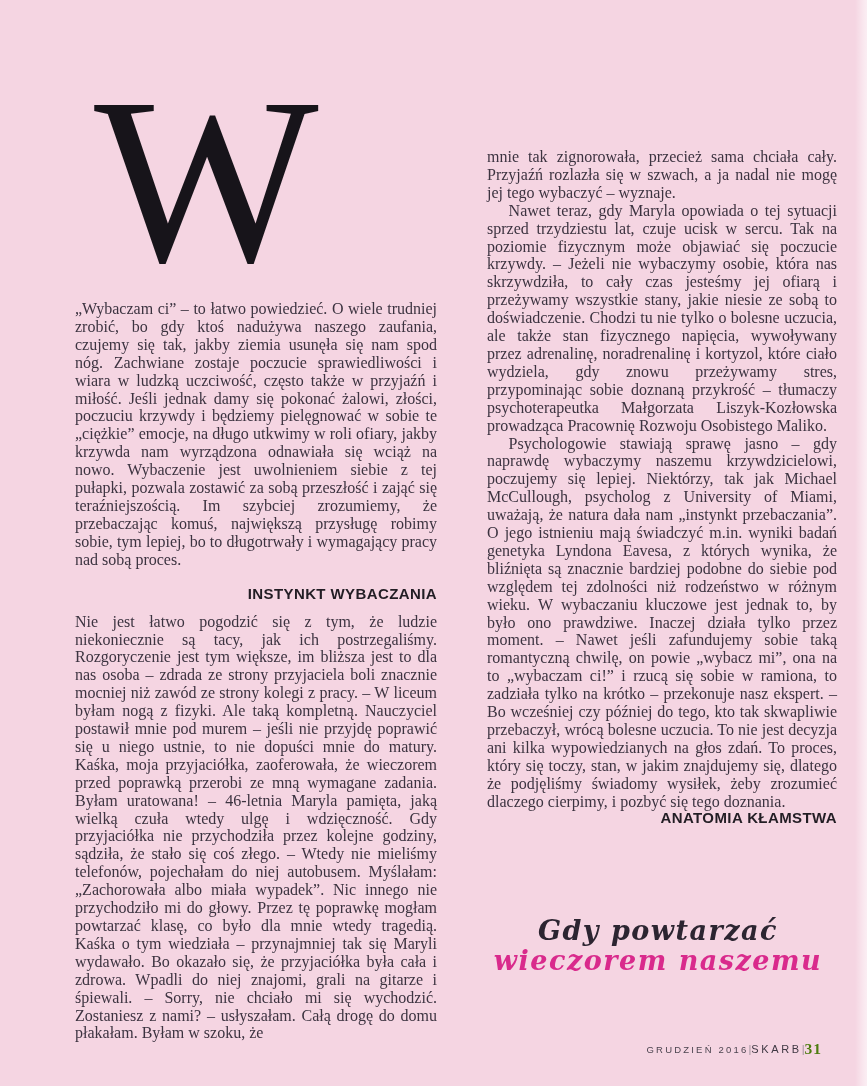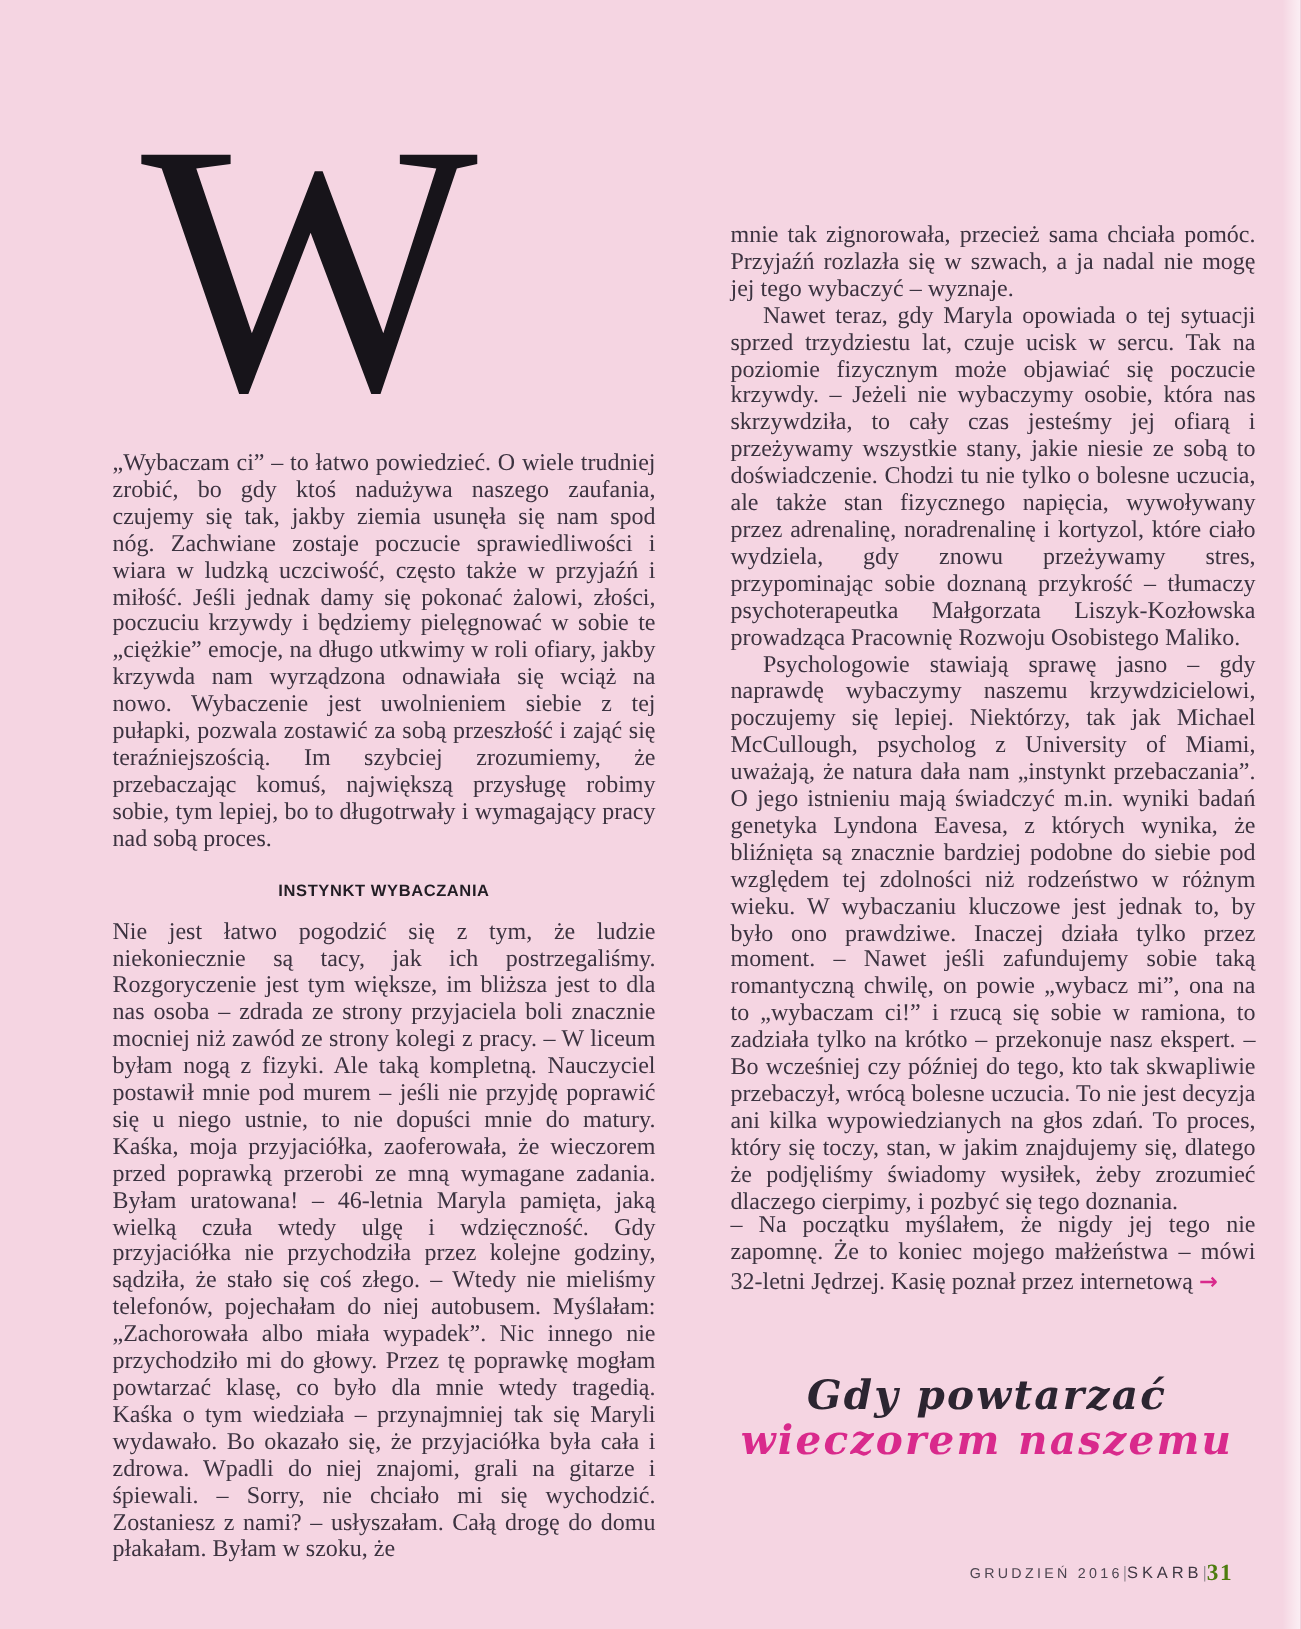--- a/index.html
+++ b/index.html
@@ -36,23 +36,23 @@
     font-size:16px;line-height:17.9px;
     text-align:justify;
     hyphens:auto;-webkit-hyphens:auto;
   }
   .col p{margin:0;}
   .col p.indent{text-indent:1.35em;}
   .col-1{left:75px;top:300px;width:362px;}
   .col-2{left:487px;top:148px;width:350px;}
   .section-heading{
     font-family:"Liberation Sans", sans-serif;
-    font-weight:700;font-size:11px;line-height:20px;
+    font-weight:700;font-size:15px;line-height:20px;
     letter-spacing:0.4px;color:var(--heading);
-    text-align:center;
+    text-align:right;
     margin:15px 0 9px 0;
   }
   .col2-section2{
     position:absolute;left:487px;top:808px;width:350px;
     font-size:16px;line-height:18.4px;text-align:justify;
   }
   .col2-section2 .section-heading{margin:0 0 9px 0;}
   .arrow{
     color:var(--magenta);font-weight:700;
     font-family:"DejaVu Sans", sans-serif;
@@ -93,27 +93,27 @@
 
   <div class="dropcap">W</div>
 
   <div class="col col-1">
     <p>„Wybaczam ci” – to łatwo powiedzieć. O wiele trudniej zrobić, bo gdy ktoś nadużywa naszego zaufania, czujemy się tak, jakby ziemia usunęła się nam spod nóg. Zachwiane zostaje poczucie sprawiedliwości i wiara w ludzką uczciwość, często także w przyjaźń i miłość. Jeśli jednak damy się pokonać żalowi, złości, poczuciu krzywdy i będziemy pielęgnować w sobie te „ciężkie” emocje, na długo utkwimy w roli ofiary, jakby krzywda nam wyrządzona odnawiała się wciąż na nowo. Wybaczenie jest uwolnieniem siebie z tej pułapki, pozwala zostawić za sobą przeszłość i zająć się teraźniejszością. Im szybciej zrozumiemy, że przebaczając komuś, największą przysługę robimy sobie, tym lepiej, bo to długotrwały i wymagający pracy nad sobą proces.</p>
     <h2 class="section-heading">INSTYNKT WYBACZANIA</h2>
     <p>Nie jest łatwo pogodzić się z tym, że ludzie niekoniecznie są tacy, jak ich postrzegaliśmy. Rozgoryczenie jest tym większe, im bliższa jest to dla nas osoba – zdrada ze strony przyjaciela boli znacznie mocniej niż zawód ze strony kolegi z pracy. – W liceum byłam nogą z fizyki. Ale taką kompletną. Nauczyciel postawił mnie pod murem – jeśli nie przyjdę poprawić się u niego ustnie, to nie dopuści mnie do matury. Kaśka, moja przyjaciółka, zaoferowała, że wieczorem przed poprawką przerobi ze mną wymagane zadania. Byłam uratowana! – 46-letnia Maryla pamięta, jaką wielką czuła wtedy ulgę i wdzięczność. Gdy przyjaciółka nie przychodziła przez kolejne godziny, sądziła, że stało się coś złego. – Wtedy nie mieliśmy telefonów, pojechałam do niej autobusem. Myślałam: „Zachorowała albo miała wypadek”. Nic innego nie przychodziło mi do głowy. Przez tę poprawkę mogłam powtarzać klasę, co było dla mnie wtedy tragedią. Kaśka o tym wiedziała – przynajmniej tak się Maryli wydawało. Bo okazało się, że przyjaciółka była cała i zdrowa. Wpadli do niej znajomi, grali na gitarze i śpiewali. – Sorry, nie chciało mi się wychodzić. Zostaniesz z nami? – usłyszałam. Całą drogę do domu płakałam. Byłam w szoku, że</p>
   </div>
 
   <div class="col col-2">
-    <p>mnie tak zignorowała, przecież sama chciała pomóc. Przyjaźń rozlazła się w szwach, a ja nadal nie mogę jej tego wybaczyć – wyznaje.</p>
+    <p>mnie tak zignorowała, przecież sama chciała cały. Przyjaźń rozlazła się w szwach, a ja nadal nie mogę jej tego wybaczyć – wyznaje.</p>
     <p class="indent">Nawet teraz, gdy Maryla opowiada o tej sytuacji sprzed trzydziestu lat, czuje ucisk w sercu. Tak na poziomie fizycznym może objawiać się poczucie krzywdy. – Jeżeli nie wybaczymy osobie, która nas skrzywdziła, to cały czas jesteśmy jej ofiarą i przeżywamy wszystkie stany, jakie niesie ze sobą to doświadczenie. Chodzi tu nie tylko o bolesne uczucia, ale także stan fizycznego napięcia, wywoływany przez adrenalinę, noradrenalinę i kortyzol, które ciało wydziela, gdy znowu przeżywamy stres, przypominając sobie doznaną przykrość – tłumaczy psychoterapeutka Małgorzata Liszyk-Kozłowska prowadząca Pracownię Rozwoju Osobistego Maliko.</p>
     <p class="indent">Psychologowie stawiają sprawę jasno – gdy naprawdę wybaczymy naszemu krzywdzicielowi, poczujemy się lepiej. Niektórzy, tak jak Michael McCullough, psycholog z University of Miami, uważają, że natura dała nam „instynkt przebaczania”. O jego istnieniu mają świadczyć m.in. wyniki badań genetyka Lyndona Eavesa, z których wynika, że bliźnięta są znacznie bardziej podobne do siebie pod względem tej zdolności niż rodzeństwo w różnym wieku. W wybaczaniu kluczowe jest jednak to, by było ono prawdziwe. Inaczej działa tylko przez moment. – Nawet jeśli zafundujemy sobie taką romantyczną chwilę, on powie „wybacz mi”, ona na to „wybaczam ci!” i rzucą się sobie w ramiona, to zadziała tylko na krótko – przekonuje nasz ekspert. – Bo wcześniej czy później do tego, kto tak skwapliwie przebaczył, wrócą bolesne uczucia. To nie jest decyzja ani kilka wypowiedzianych na głos zdań. To proces, który się toczy, stan, w jakim znajdujemy się, dlatego że podjęliśmy świadomy wysiłek, żeby zrozumieć dlaczego cierpimy, i pozbyć się tego doznania.</p>
   </div>
 
   <div class="col2-section2">
-    <p><span>– Na początku myślałem, że nigdy jej tego nie zapomnę. Że to koniec mojego małżeństwa – mówi 32-letni Jędrzej. Kasię poznał przez internetową </span><span class="arrow">→</span></p>
+    <h2 class="section-heading">ANATOMIA KŁAMSTWA</h2>
   </div>
 
   <div class="pullquote">
     <div class="pq-line" data-tone="dark">Gdy powtarzać</div>
     <div class="pq-line" data-tone="magenta">wieczorem naszemu</div>
   </div>
 
   <div class="footer">
     <span>GRUDZIEŃ 2016</span>
     <span class="sep">|</span>

